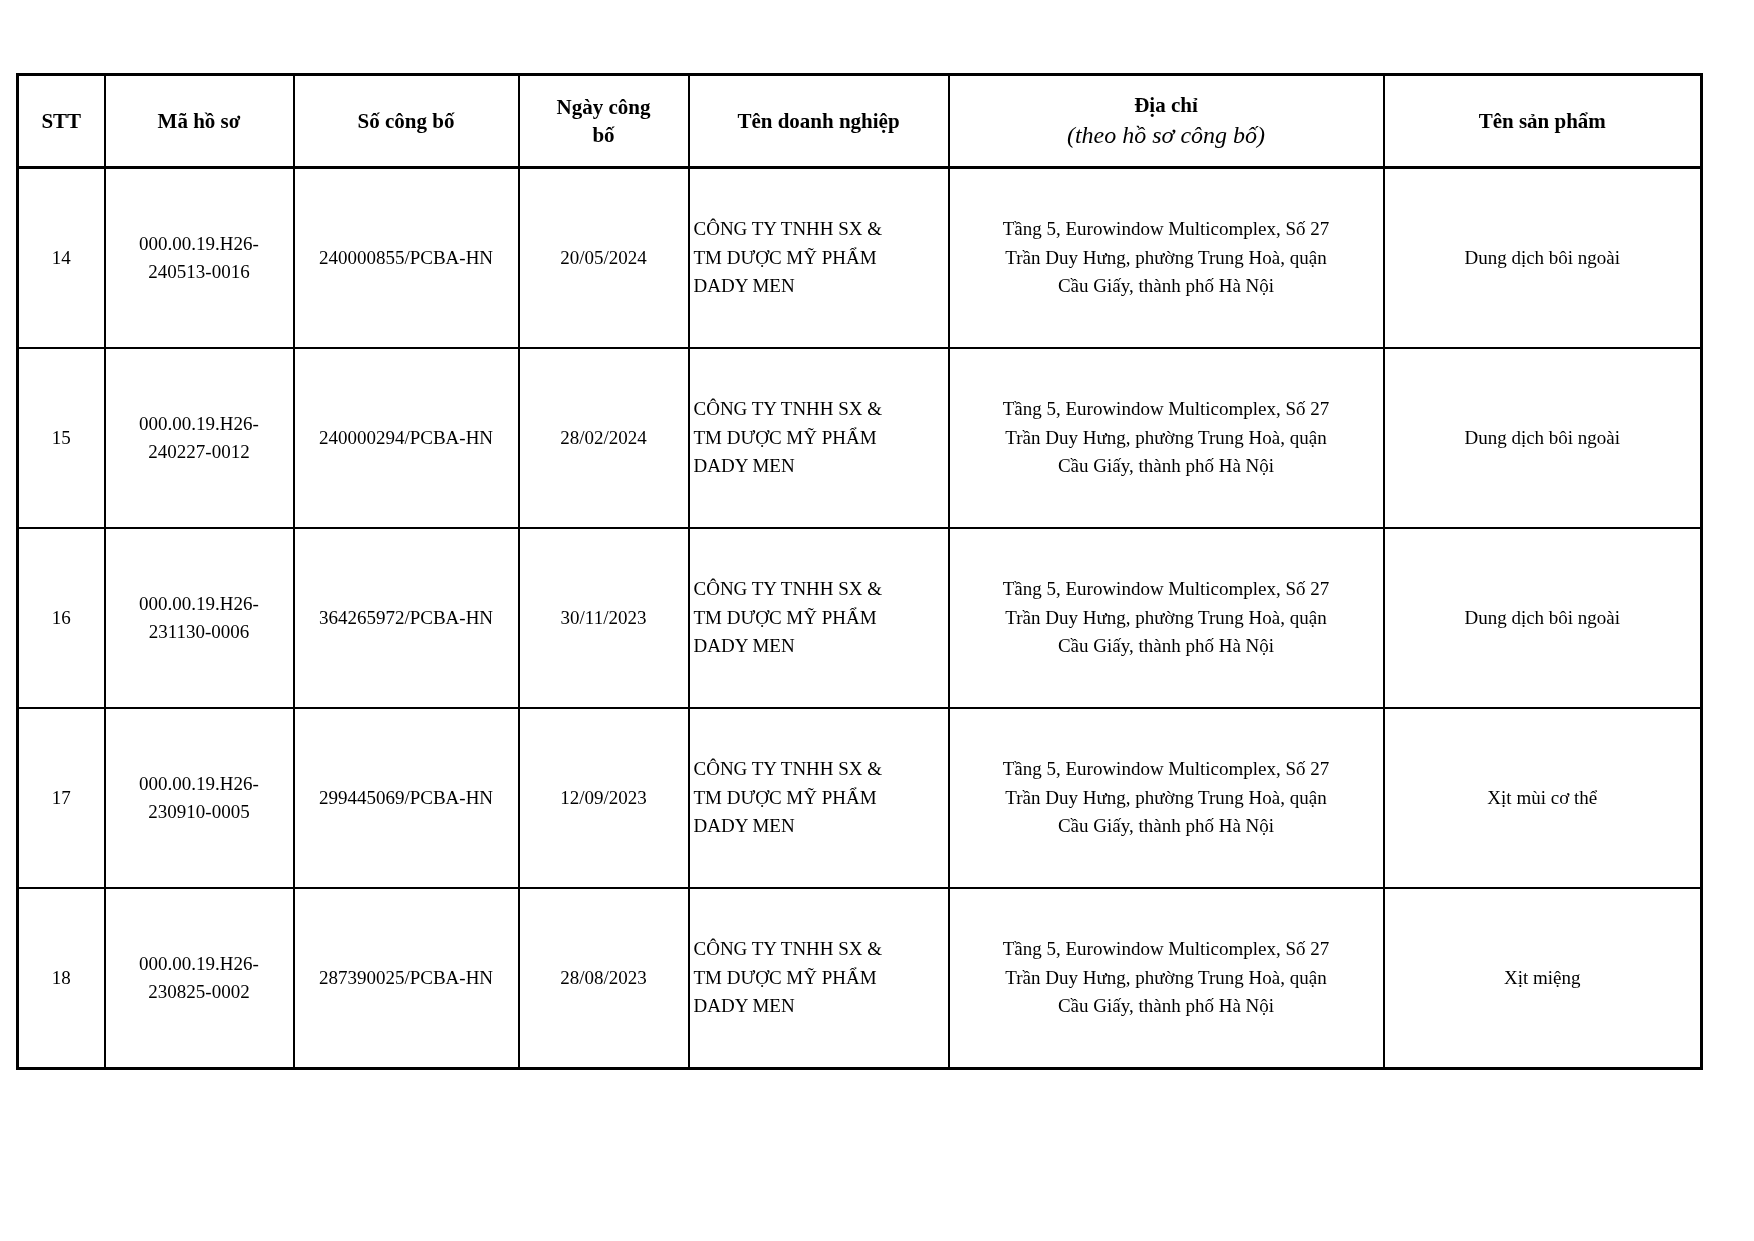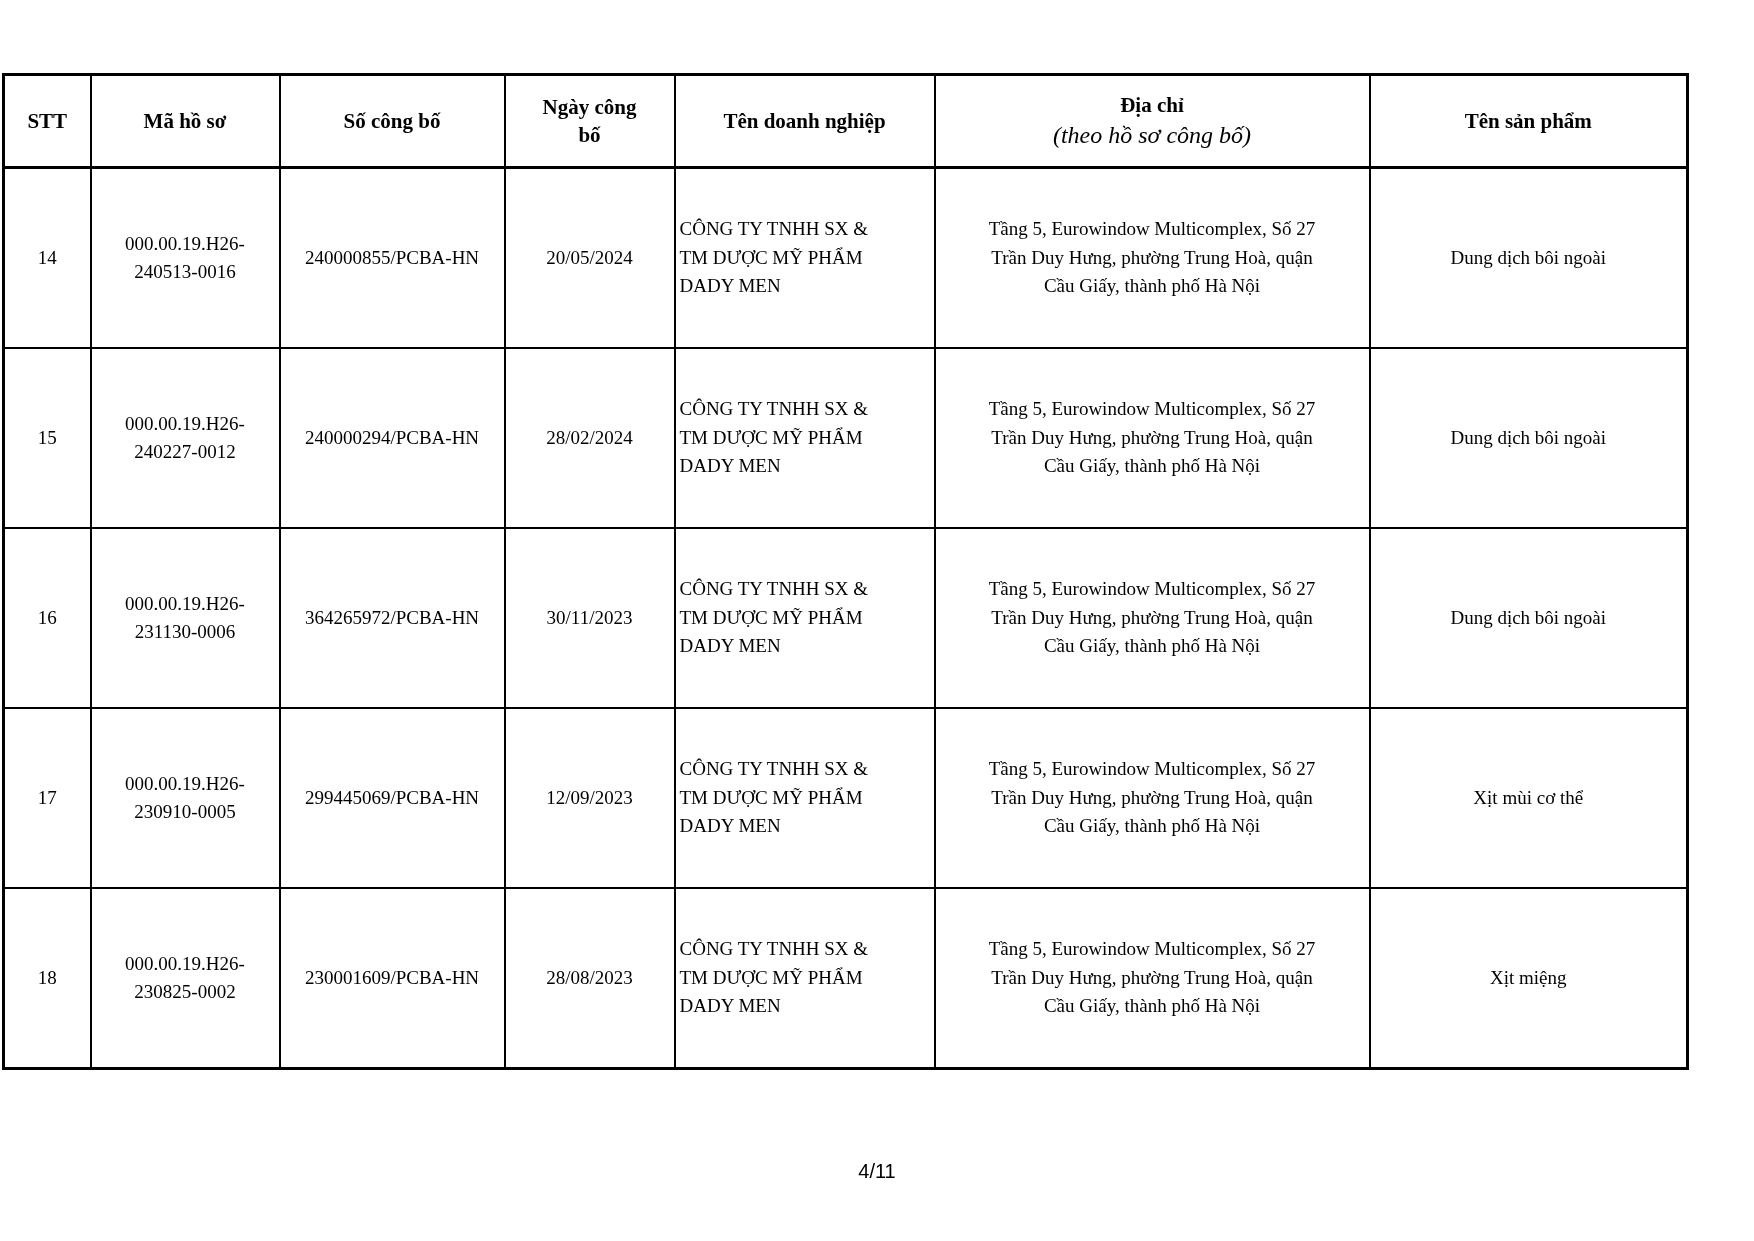--- a/index.html
+++ b/index.html
@@ -11,21 +11,21 @@
     position: relative;
     width: 1754px;
     height: 1241px;
     background: #ffffff;
     font-family: "Liberation Serif", serif;
     color: #000000;
     overflow: hidden;
   }
   table.doc-table {
     position: absolute;
-    left: 2px;
+    left: 16px;
     top: 73px;
     width: 1684px;
     border-collapse: collapse;
     table-layout: fixed;
   }
   table.doc-table, table.doc-table tr, table.doc-table td, table.doc-table th {
     border: 2px solid #000000;
   }
   table.doc-table {
     border-width: 3px;
@@ -159,28 +159,27 @@
 DADY MEN</td>
         <td class="c-dia prewrap">Tầng 5, Eurowindow Multicomplex, Số 27
 Trần Duy Hưng, phường Trung Hoà, quận
 Cầu Giấy, thành phố Hà Nội</td>
         <td class="c-sp">Xịt mùi cơ thể</td>
       </tr>
       <tr>
         <td class="c-stt">18</td>
         <td class="c-ma prewrap">000.00.19.H26-
 230825-0002</td>
-        <td class="c-so">230001609/PCBA-HN</td>
+        <td class="c-so">287390025/PCBA-HN</td>
         <td class="c-ngay">28/08/2023</td>
         <td class="c-ten prewrap">CÔNG TY TNHH SX &amp;
 TM DƯỢC MỸ PHẨM
 DADY MEN</td>
         <td class="c-dia prewrap">Tầng 5, Eurowindow Multicomplex, Số 27
 Trần Duy Hưng, phường Trung Hoà, quận
 Cầu Giấy, thành phố Hà Nội</td>
         <td class="c-sp">Xịt miệng</td>
       </tr>
     </tbody>
   </table>
 
-  <div class="footer">4/11</div>
 
 </div>
 
 </body></html>

